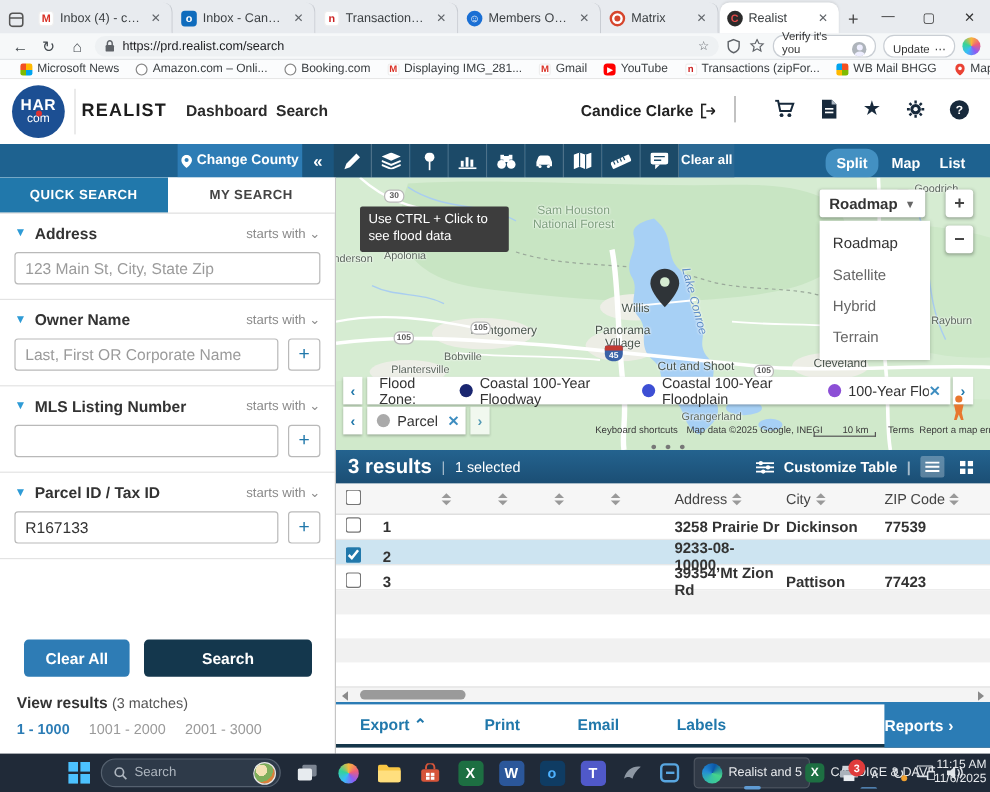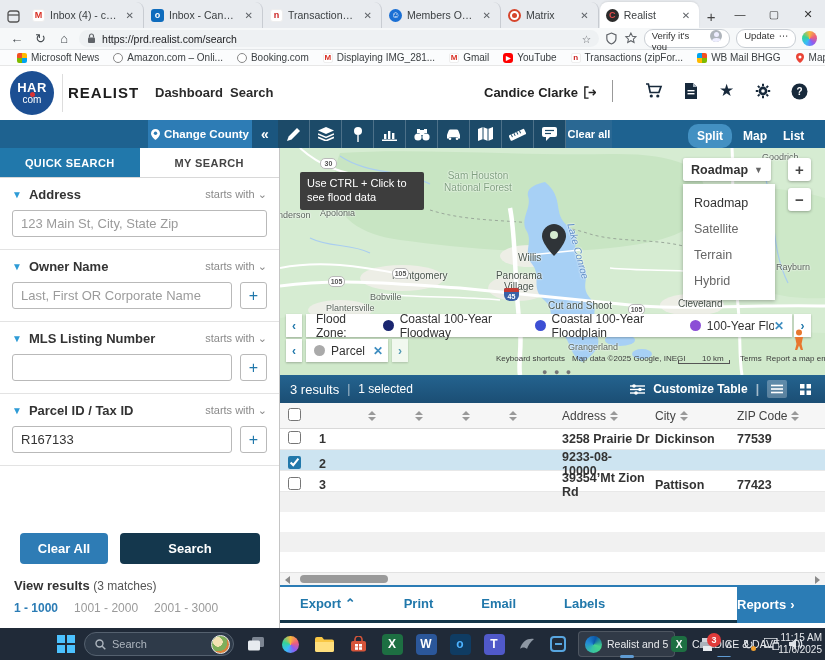--- a/index.html
+++ b/index.html
@@ -18,21 +18,21 @@
   .tab .x{color:#5f6368;font-size:10px;padding:1px 3px;border-radius:3px}
   .fav{width:13px;height:13px;border-radius:3px;flex:0 0 13px;display:flex;align-items:center;justify-content:center;font-size:9px;font-weight:bold;color:#fff}
   .newtab{width:24px;height:24px;color:#444;display:flex;align-items:center;justify-content:center;font-size:15px}
   .wincontrols{margin-left:auto;display:flex;height:28px}
   .wc{width:34px;display:flex;align-items:center;justify-content:center;color:#333;font-size:11px}
 
   .addrbar{left:0;top:28px;width:825px;height:22px;background:#f6f8f9;display:flex;align-items:center;gap:6px;padding:0 8px;border-bottom:1px solid #e3e6e8}
   .nav-ic{color:#454b50;font-size:13px;width:18px;text-align:center}
   .urlpill{flex:0 0 520px;height:17px;background:#eef1f3;border-radius:9px;display:flex;align-items:center;padding:0 8px;gap:6px;font-size:10.5px;color:#202124}
   .urlpill .star{margin-left:auto;color:#5f6368}
-  .pill{height:19px;border:1px solid #c9ced4;border-radius:9px;display:flex;align-items:flex-start;gap:4px;padding:0 7px;font-size:9.5px;color:#333;background:#fff}
+  .pill{height:19px;border:1px solid #c9ced4;border-radius:9px;display:flex;align-items:flex-end;gap:4px;padding:0 7px;font-size:9.5px;color:#333;background:#fff}
   .avatar-s{width:12px;height:12px;border-radius:50%;background:#aeb4bb;position:relative;overflow:hidden}
   .avatar-s::before{content:"";position:absolute;left:3.5px;top:2px;width:5px;height:5px;border-radius:50%;background:#eef}
   .avatar-s::after{content:"";position:absolute;left:1.5px;top:7.5px;width:9px;height:6px;border-radius:50%;background:#eef}
   .copilot{width:15px;height:15px;border-radius:50%;background:conic-gradient(#f6b73c,#ef5e7a,#8b5cf6,#38bdf8,#34d399,#f6b73c)}
 
   .bookmarks{left:0;top:50px;width:825px;height:16px;background:#fbfcfd;border-bottom:1px solid #e7e7e7;display:flex;align-items:center;gap:4px;padding:0 8px;font-size:10px;color:#3c4043}
   .bm{display:flex;align-items:center;gap:4px;padding:0 5px;white-space:nowrap}
   .bico{width:10px;height:10px;border-radius:2px;display:inline-flex;align-items:center;justify-content:center;font-size:8px;font-weight:bold;color:#fff}
 
   
@@ -103,21 +103,21 @@
   .lx{color:#3e8dc0;font-weight:bold;margin:0 8px;font-size:12px}
   .parcelbar{top:191px}
   .attrib{position:absolute;top:206px;font-size:8px;color:#3c3c3c;white-space:nowrap}
   .scaleline{position:absolute;top:212px;left:398px;width:52px;height:4px;border:1px solid #555;border-top:none}
   .handle{position:absolute;left:262px;top:219px;color:#777;font-size:9px;letter-spacing:2px}
   .pegman{position:absolute;left:512px;top:181px}
 
   
   .tablewrap{left:280px;top:375px;width:545px;height:253px;background:#fff}
   .ttop{height:28px;background:linear-gradient(#24638f,#1b4e74);color:#fff;display:flex;align-items:center;padding:0 10px;gap:8px}
-  .ttop .res{font-weight:normal;font-size:13px}
+  .ttop .res{font-weight:bold;font-size:17px}
   .ttop .sep{opacity:.6}
   .ttop .sel{font-size:12px}
   .ttop .right{margin-left:auto;display:flex;align-items:center;gap:8px;font-size:12px;font-weight:bold}
   .vbtn{width:20px;height:18px;border-radius:2px;display:flex;align-items:center;justify-content:center}
   .vbtn.active{background:rgba(255,255,255,.28)}
   .tgrid{display:grid;grid-template-columns:30px 36px 47px 47px 47px 47px 116px 80px 1fr;align-items:center}
   .thead{height:26px;background:#f6f6f6;border-bottom:1px solid #d9d9d9;color:#444;font-size:12px}
   .sortg{display:inline-flex;flex-direction:column;gap:2px;vertical-align:middle;margin-left:4px}
   .sortg i{width:0;height:0;border-left:4px solid transparent;border-right:4px solid transparent}
   .sortg .up{border-bottom:4px solid #999}
@@ -549,22 +549,22 @@
 
   <div class="tooltip">Use CTRL + Click to see flood data</div>
 
   <div class="maptypebtn">
       <span>Roadmap</span>
       <span style="font-size:9px;color:#666">▼</span>
     </div>
   <div class="mapmenu">
     <div class="mi">Roadmap</div>
     <div class="mi">Satellite</div>
+    <div class="mi">Hybrid</div>
     <div class="mi">Terrain</div>
-    <div class="mi">Hybrid</div>
   </div>
   <div class="zoombtn" style="top:10px">+</div>
   <div class="zoombtn" style="top:40px">−</div>
 
   <div class="legendbar lchev" style="left:6px;width:16px;display:flex">‹</div>
   <div class="legendbar" style="left:26px;width:486px">
     <span style="margin-left:10px">Flood Zone:</span>
     <span class="ldot" style="background: rgb(26, 38, 112);"></span>
       <span>Coastal 100-Year Floodway</span>
     <span class="ldot" style="background: rgb(61, 79, 212);"></span>

